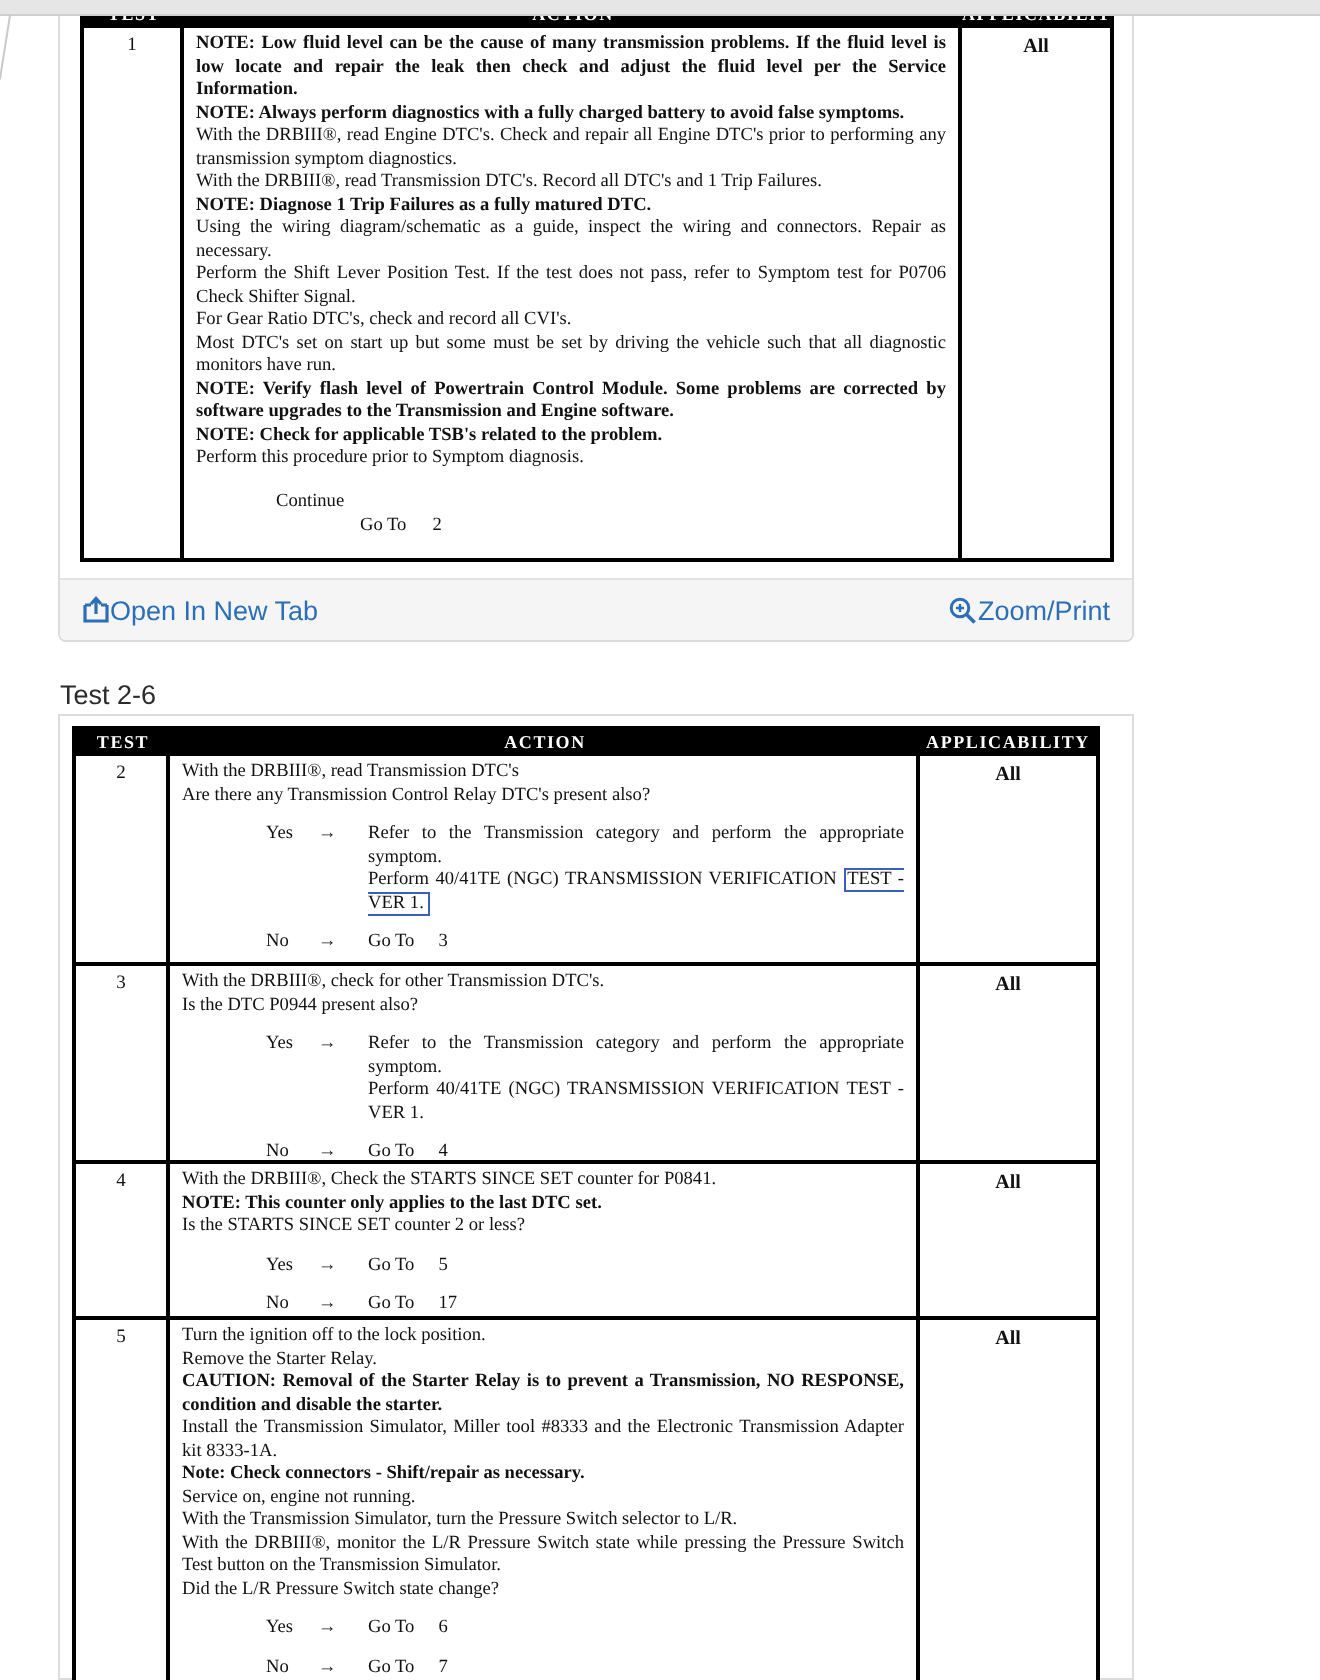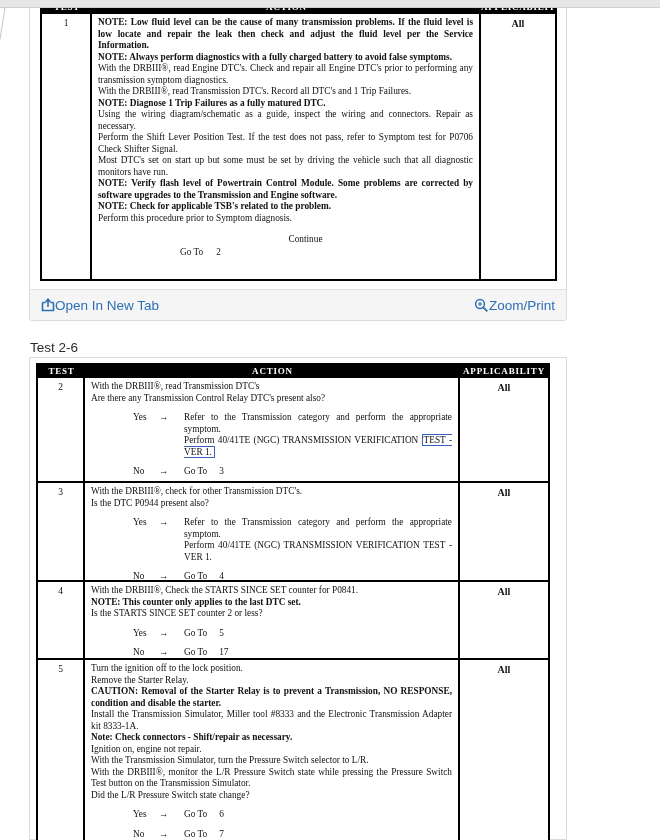--- a/index.html
+++ b/index.html
@@ -60,21 +60,21 @@
   .caction {
     flex:1; border-right:2px solid #000; padding:3px 6px 2px 6px;
     font-size:9.3px; line-height:11.5px; text-align:justify;
   }
   .capp { text-align:center; padding-top:4px; font-size:10px; font-weight:bold; }
   .t1 .capp { width:74px; } .t2 .capp { width:88px; }
   .t1 .trow { height:265px; }
   .r2 { height:103px; } .r3 { height:99px; } .r4 { height:78px; } .r5 { height:240px; }
   .para { margin:0; }
   .bold { font-weight:bold; }
-  .outcome1 { margin:10px 0 0 40px; text-align:center; }
+  .outcome1 { margin:10px 0 0 40px; text-align:left; }
   .outcome2 { margin:1px 0 0 82px; display:flex; gap:13px; text-align:left; }
   .dec { display:flex; margin:8px 0 0 42px; text-align:left; }
   .dec:first-of-type { margin-top:7px; }
   .dec .lab { width:26px; flex:none; }
   .dec .arr { width:25px; flex:none; }
   .dec .res { flex:1; text-align:justify; }
   .goto { display:flex; gap:12px; }
   .linkbox {
     border:1px solid #3b5fc0; padding:0 2px 0 1px; cursor:pointer;
   }
@@ -119,20 +119,21 @@
   <div class="trow">
     <div class="ctest">1</div>
     <div class="caction">
       <div class="para bold">NOTE: Low fluid level can be the cause of many transmission problems. If the fluid level is low locate and repair the leak then check and adjust the fluid level per the Service Information.</div>
       <div class="para bold">NOTE: Always perform diagnostics with a fully charged battery to avoid false symptoms.</div>
       <div class="para">With the DRBIII®, read Engine DTC's. Check and repair all Engine DTC's prior to performing any transmission symptom diagnostics.</div>
       <div class="para">With the DRBIII®, read Transmission DTC's. Record all DTC's and 1 Trip Failures.</div>
       <div class="para bold">NOTE: Diagnose 1 Trip Failures as a fully matured DTC.</div>
       <div class="para">Using the wiring diagram/schematic as a guide, inspect the wiring and connectors. Repair as necessary.</div>
       <div class="para">Perform the Shift Lever Position Test. If the test does not pass, refer to Symptom test for P0706 Check Shifter Signal.</div>
+      <div class="para">For Gear Ratio DTC's, check and record all CVI's.</div>
       <div class="para">Most DTC's set on start up but some must be set by driving the vehicle such that all diagnostic monitors have run.</div>
       <div class="para bold">NOTE: Verify flash level of Powertrain Control Module. Some problems are corrected by software upgrades to the Transmission and Engine software.</div>
       <div class="para bold">NOTE: Check for applicable TSB's related to the problem.</div>
       <div class="para">Perform this procedure prior to Symptom diagnosis.</div>
       <div class="outcome1">Continue</div>
       <div class="outcome2">
         <span>Go To</span>
         <span>2</span>
       </div>
     </div>
@@ -228,21 +229,21 @@
   </div>
 
   <div class="trow r5">
     <div class="ctest">5</div>
     <div class="caction">
       <div class="para">Turn the ignition off to the lock position.</div>
       <div class="para">Remove the Starter Relay.</div>
       <div class="para bold">CAUTION: Removal of the Starter Relay is to prevent a Transmission, NO RESPONSE, condition and disable the starter.</div>
       <div class="para">Install the Transmission Simulator, Miller tool #8333 and the Electronic Transmission Adapter kit 8333-1A.</div>
       <div class="para bold">Note: Check connectors - Shift/repair as necessary.</div>
-      <div class="para">Ignition on, engine not repair.</div>
+      <div class="para">Service on, engine not running.</div>
       <div class="para">With the Transmission Simulator, turn the Pressure Switch selector to L/R.</div>
       <div class="para">With the DRBIII®, monitor the L/R Pressure Switch state while pressing the Pressure Switch Test button on the Transmission Simulator.</div>
       <div class="para">Did the L/R Pressure Switch state change?</div>
       <div class="dec">
         <span class="lab">Yes</span>
         <span class="arr">→</span>
         <div class="res goto">
           <span>Go To</span>
           <span>6</span>
         </div>

